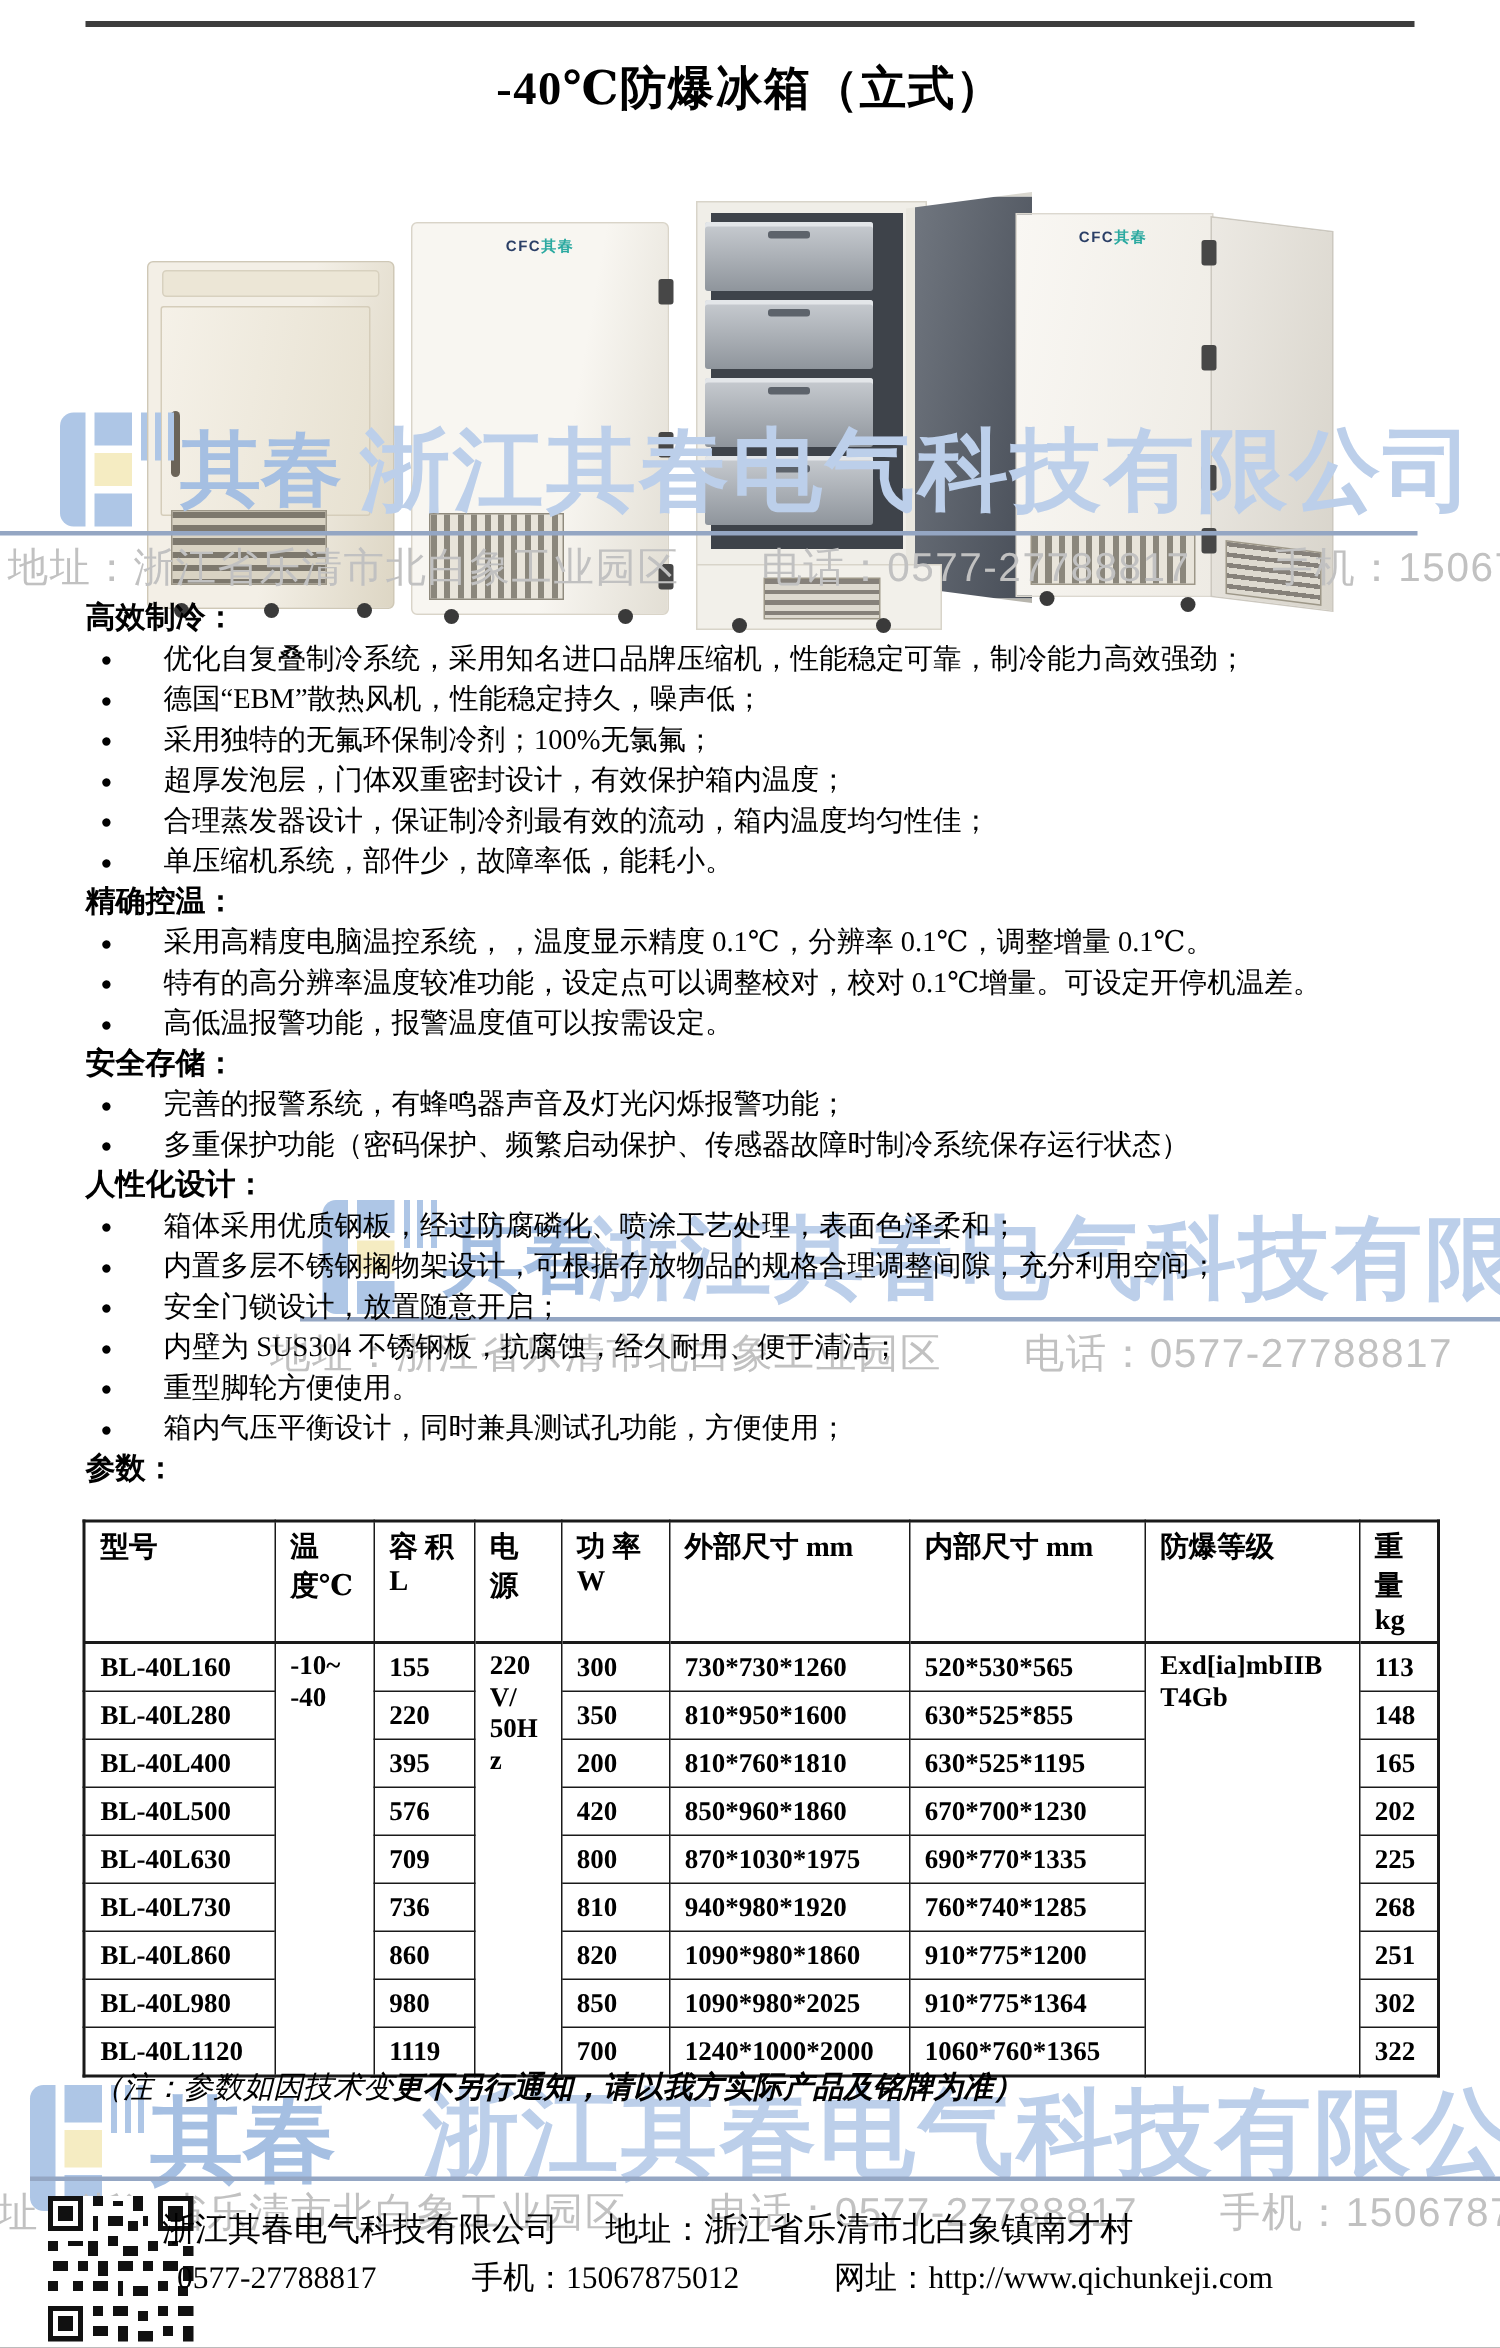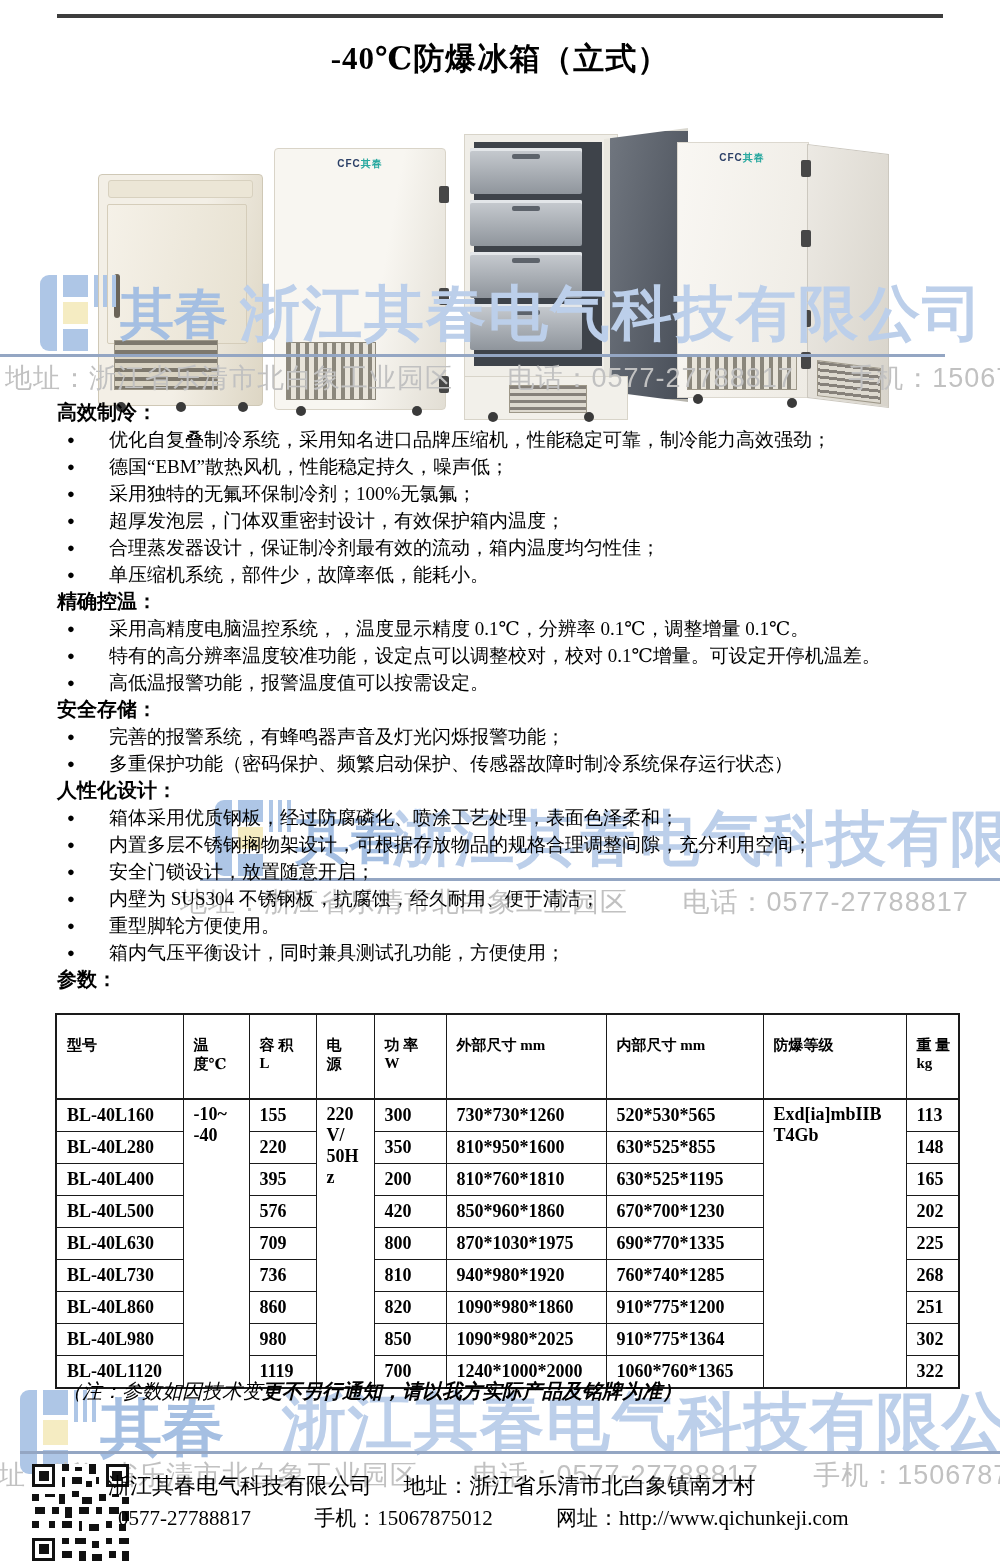--- a/index.html
+++ b/index.html
@@ -75,21 +75,21 @@
   .features{position:absolute;left:57px;top:399px;width:900px;z-index:3;font-size:19px;line-height:27px;}
   .sec-h{font-weight:bold;font-size:20px;}
   .bullet{position:relative;padding-left:52px;}
   .bullet::before{content:"●";position:absolute;left:10px;top:0;font-size:13px;}
 
   
   table.params{position:absolute;left:55px;top:1013px;width:903px;border-collapse:collapse;table-layout:fixed;
                z-index:3;border:2px solid #1a1a1a;font-family:"Liberation Serif","DejaVu Serif",serif;}
   table.params th,table.params td{border:1px solid #1a1a1a;font-weight:bold;font-size:18px;
                padding:2px 4px 2px 10px;text-align:left;overflow:hidden;white-space:pre-line;}
-  table.params th{height:60px;vertical-align:top;padding-top:21px;font-size:15px;border-bottom:2px solid #1a1a1a;}
+  table.params th{height:60px;vertical-align:top;padding-top:3px;font-size:19px;border-bottom:2px solid #1a1a1a;}
   table.params td{height:27px;vertical-align:middle;}
   table.params td.vtop{vertical-align:top;padding-top:4px;}
 
   
   .note{position:absolute;left:62px;top:1378px;z-index:3;font-size:20px;font-style:italic;}
   .note .b2{font-weight:bold;}
   .footer{position:absolute;left:0;top:1450px;width:1000px;height:115px;z-index:3;}
   .qr{position:absolute;left:32px;top:14px;width:97px;height:97px;}
   .f-line1{position:absolute;left:108px;top:21px;font-size:22px;font-weight:normal;white-space:nowrap;}
   .f-line1 .gap{display:inline-block;width:26px;}

